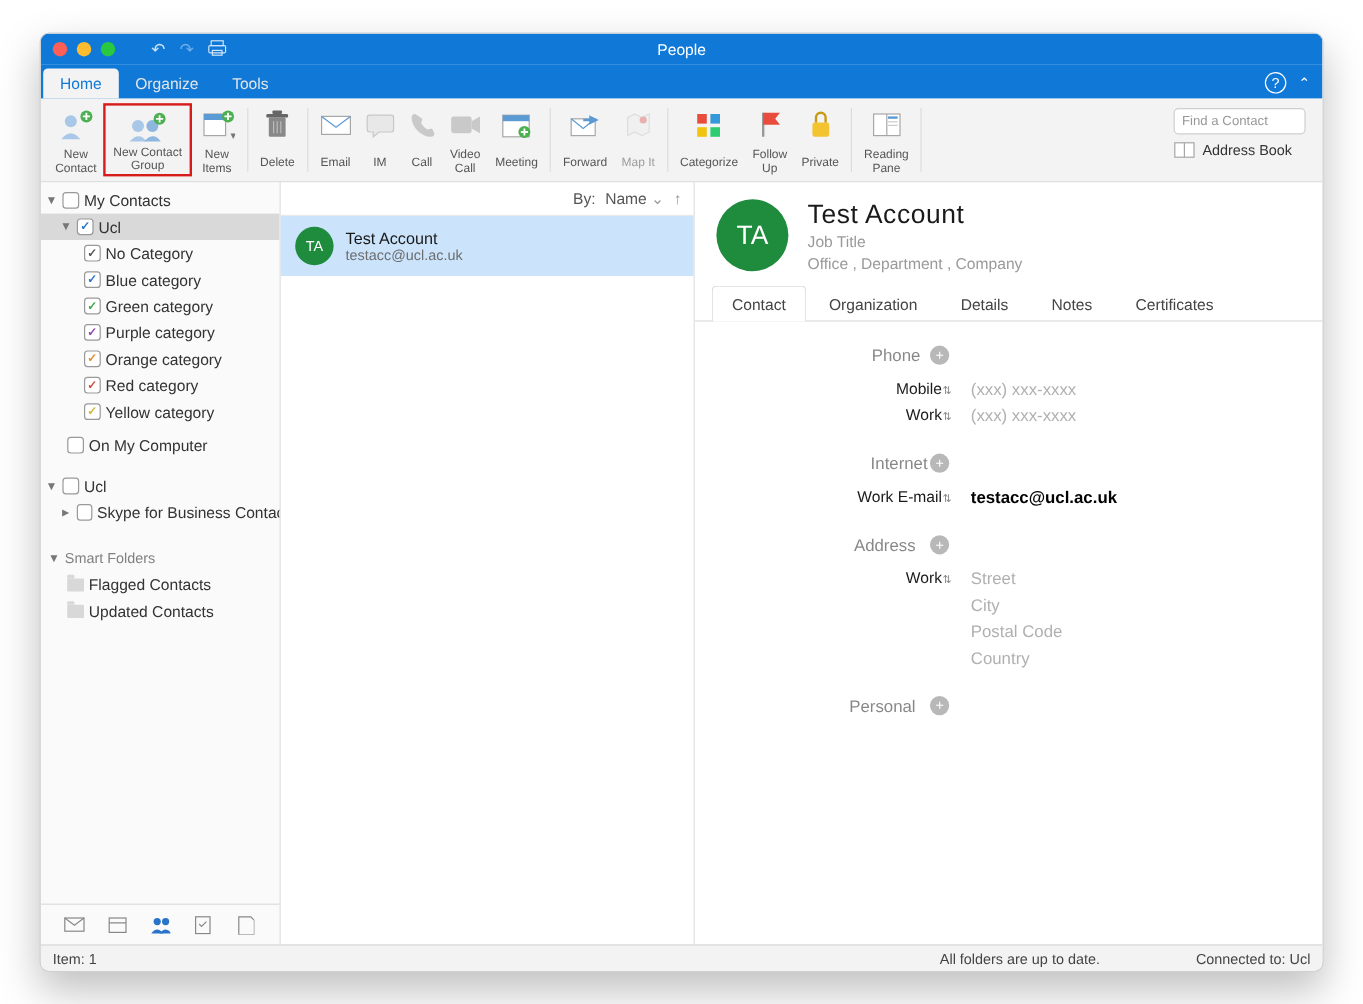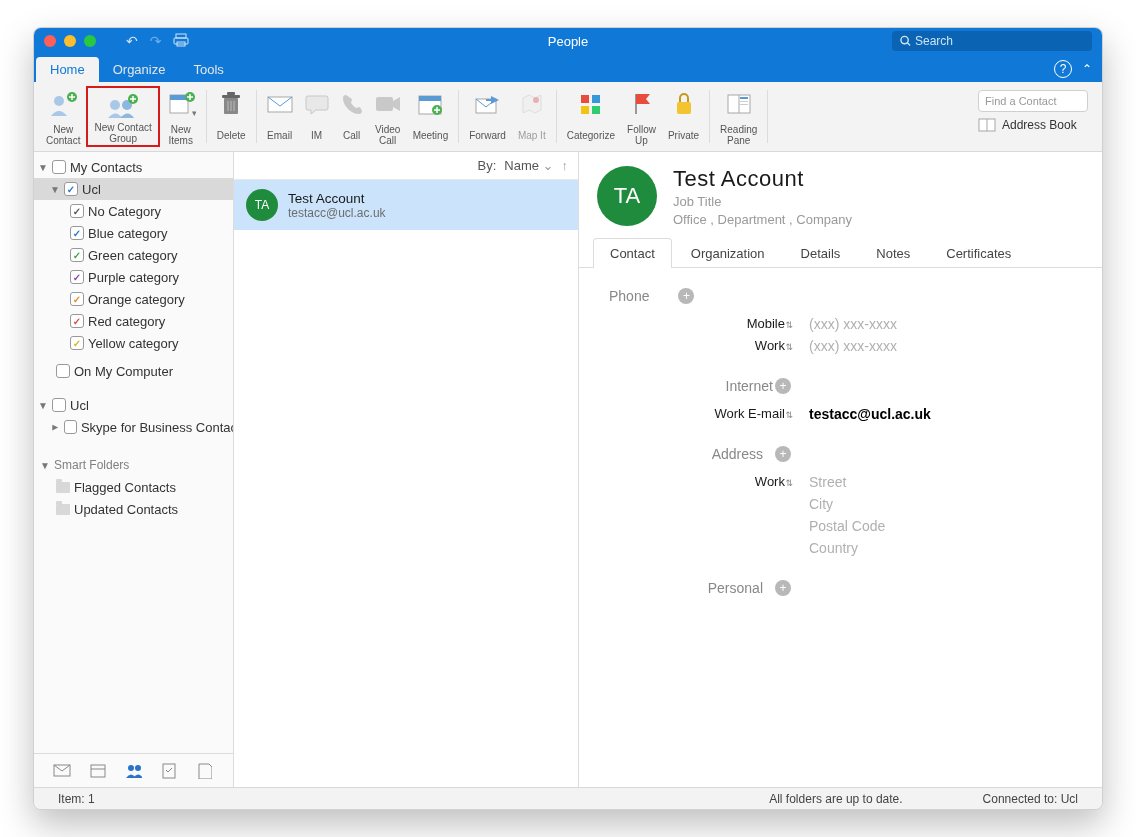--- a/index.html
+++ b/index.html
@@ -87,21 +87,21 @@
 .dtab.active { border-color: #dcdcdc; background: #fff; border-radius: 4px 4px 0 0; }
 .dbody { flex: 1; padding: 20px 30px; overflow: auto; }
 .plusc { width: 16px; height: 16px; border-radius: 50%; background: #b8b8b8; color: #fff; font-size: 12px; display: flex; align-items: center; justify-content: center; line-height: 1; }
 .fldrow { display: flex; }
 .fldlabel { width: 200px; text-align: right; padding-right: 18px; font-size: 13px; color: #1a1a1a; }
 .fldlabel .sortkey::after { content: " ⇅"; font-size: 9px; color: #888; letter-spacing: -2px; }
 .fldval { font-size: 14px; color: #b0b0b0; }
 .fldval.filled { color: #000; font-weight: 600; }
 
 
-.status { height: 22px; background: #f3f3f3; border-top: 1px solid #d8d8d8; display: flex; align-items: center; font-size: 12px; color: #444; padding: 0 24px; }
+.status { height: 22px; background: #f3f3f3; border-top: 1px solid #d8d8d8; display: flex; align-items: center; font-size: 12px; color: #444; padding: 0 10px; }
 .status .mid-s { margin-left: auto; }
 .status .right-s { margin-left: 80px; }
 </style>
 </head>
 <body>
 
 <div class="frame">
 
   <div class="titlebar">
     <div class="traffic">
@@ -114,27 +114,20 @@
       <span style="opacity:.5">↷</span>
       <span>
         <svg width="16" height="14" viewBox="0 0 16 14">
             <rect x="3" y="1" width="10" height="4" fill="none" stroke="#cfe4f7"></rect>
             <rect x="1" y="5" width="14" height="6" rx="1" fill="none" stroke="#cfe4f7"></rect>
             <rect x="4" y="9" width="8" height="4" fill="none" stroke="#cfe4f7"></rect>
           </svg>
       </span>
     </div>
     <div class="title">People</div>
-    <div class="searchwrap">
-      <svg width="12" height="12" viewBox="0 0 12 12">
-          <circle cx="5" cy="5" r="4" fill="none" stroke="#cde4f7" stroke-width="1.5"></circle>
-          <line x1="8" y1="8" x2="11" y2="11" stroke="#cde4f7" stroke-width="1.5"></line>
-        </svg>
-      <input placeholder="Search" style="">
-    </div>
   </div>
 
   <div class="tabbar">
     <div class="tab active">Home</div>
     <div class="tab">Organize</div>
     <div class="tab">Tools</div>
     <div class="help-circle">?</div>
     <div class="chev-up">⌃</div>
   </div>
 
@@ -454,21 +447,21 @@
       <div class="dtabs">
         <div class="dtab active">Contact</div>
         <div class="dtab">Organization</div>
         <div class="dtab">Details</div>
         <div class="dtab">Notes</div>
         <div class="dtab">Certificates</div>
       </div>
       <div class="dbody">
 
         <div class="fldrow">
-            <div class="fldlabel" style="color:#888;font-weight:500;font-size:14px;display:flex;justify-content:flex-start;gap:29px;align-items:center">
+            <div class="fldlabel" style="color:#888;font-weight:500;font-size:14px;display:flex;justify-content:flex-end;gap:8px;align-items:center">
               <span>Phone</span>
               <span class="plusc">+</span>
             </div>
             <div></div>
           </div>
         <div class="fldrow" style="margin-top:12px">
             <div class="fldlabel"><span class="sortkey">Mobile</span></div>
             <div class="fldval">(xxx) xxx-xxxx</div>
           </div>
         <div class="fldrow" style="margin-top:6px">

